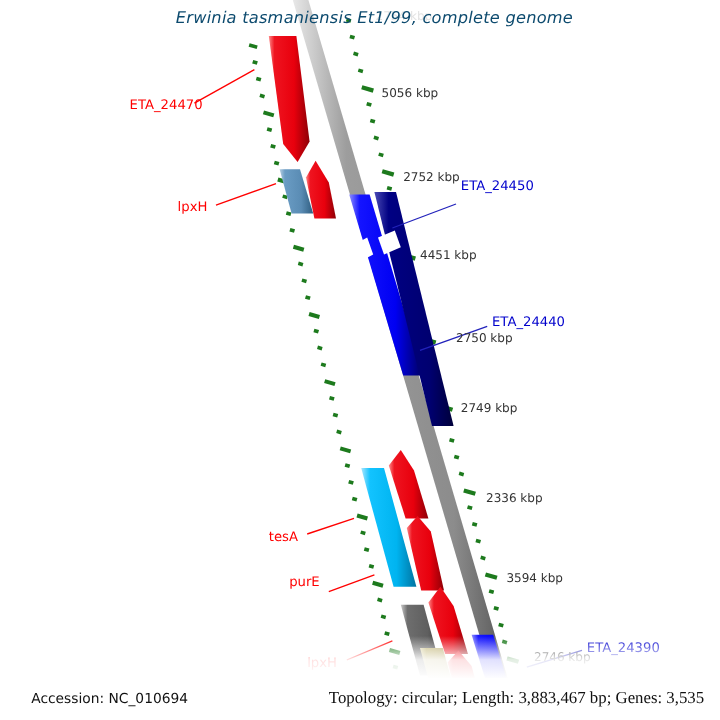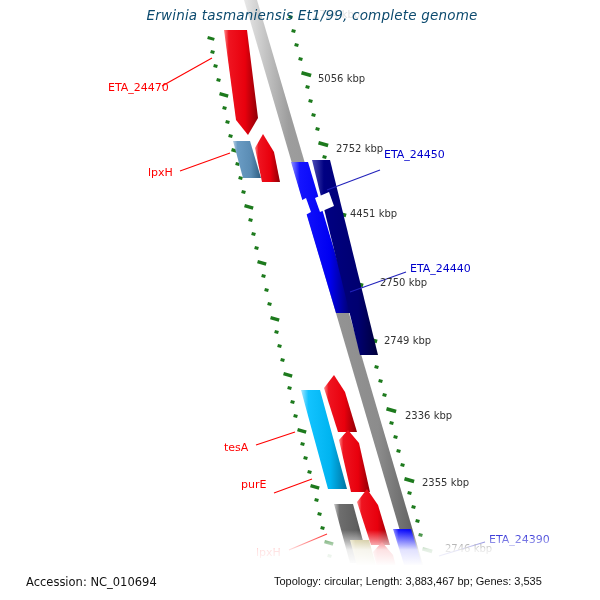--- a/index.html
+++ b/index.html
@@ -39,21 +39,21 @@
   }
   .statusbar .sep{
     position:absolute;left:0;top:0;width:600px;height:1px;background:#ffffff;
   }
   .status-left{
     position:absolute;left:14px;top:9px;
     font-family:"DejaVu Sans", sans-serif;font-size:11.5px;color:#111;white-space:nowrap;
   }
   .status-right{
     position:absolute;left:262px;top:9px;
-    font-family:Liberation Sans, sans-serif;font-size:11px;color:#111;white-space:nowrap;
+    font-family:Liberation Serif, serif;font-size:14px;color:#111;white-space:nowrap;
   }
   
   .fade{
     position:absolute;left:0;bottom:34px;width:600px;height:36px;z-index:55;
     background:linear-gradient(to bottom, rgba(255,255,255,0) 0%, rgba(255,255,255,.88) 55%, #fff 100%);
     pointer-events:none;
   }
 </style>
 </head>
 <body>
@@ -265,21 +265,21 @@
     </svg>
   </div>
 
   <div class="lbl ruler faint" style="left:301px;top:9px;">2754 kbp</div>
   <div class="lbl ruler" style="left:306px;top:73px;">5056 kbp</div>
   <div class="lbl ruler" style="left:324px;top:143px;">2752 kbp</div>
   <div class="lbl ruler" style="left:338px;top:208px;">4451 kbp</div>
   <div class="lbl ruler" style="left:368px;top:277px;">2750 kbp</div>
   <div class="lbl ruler" style="left:372px;top:335px;">2749 kbp</div>
   <div class="lbl ruler" style="left:393px;top:410px;">2336 kbp</div>
-  <div class="lbl ruler" style="left:410px;top:477px;">2355 kbp</div>
+  <div class="lbl ruler" style="left:410px;top:477px;">3594 kbp</div>
   <div class="lbl ruler" style="left:433px;top:543px;">2746 kbp</div>
 
   <div class="lbl gene-rev" style="left:96px;top:81px;">ETA_24470</div>
   <div class="lbl gene-rev" style="left:136px;top:166px;">lpxH</div>
   <div class="lbl gene-fwd" style="left:372px;top:148px;">ETA_24450</div>
   <div class="lbl gene-fwd" style="left:398px;top:262px;">ETA_24440</div>
   <div class="lbl gene-rev" style="left:212px;top:441px;">tesA</div>
   <div class="lbl gene-rev" style="left:229px;top:478px;">purE</div>
   <div class="lbl gene-rev" style="left:244px;top:546px;">lpxH</div>
   <div class="lbl gene-fwd" style="left:477px;top:533px;">ETA_24390</div>

